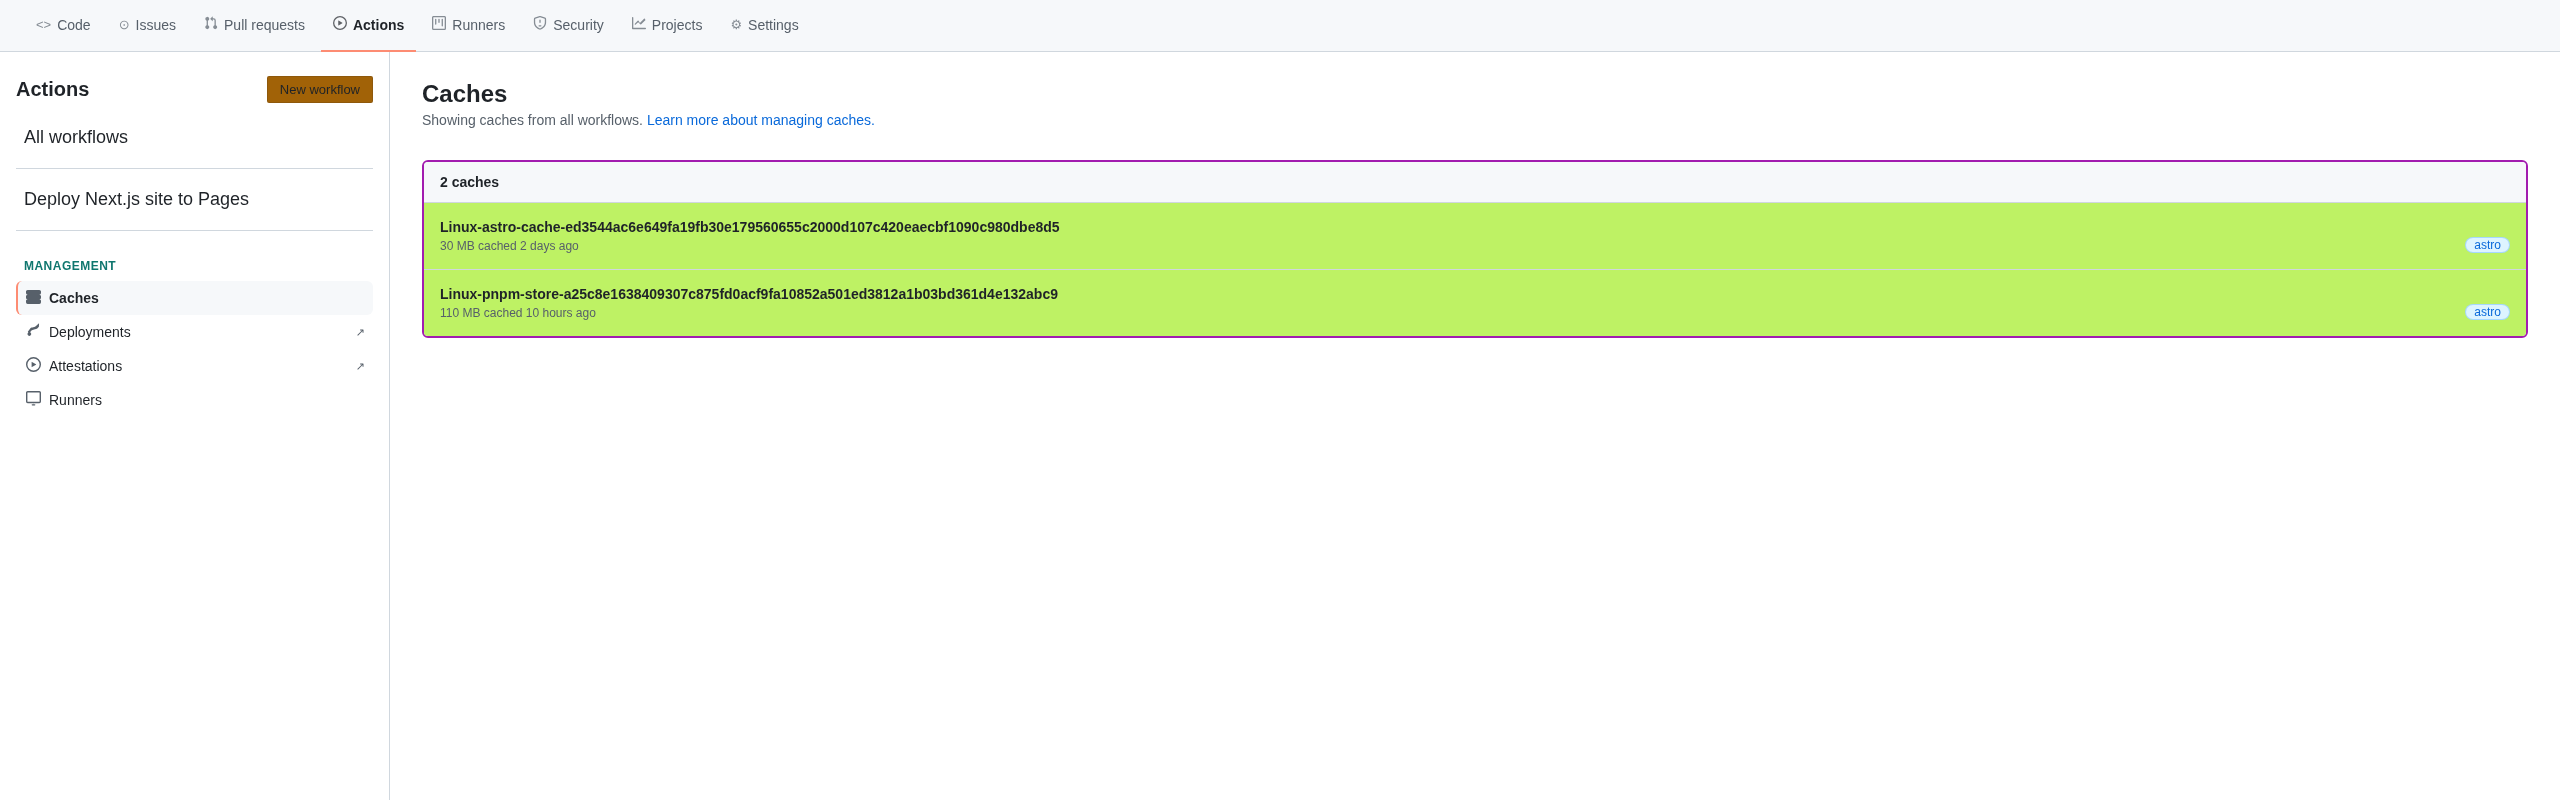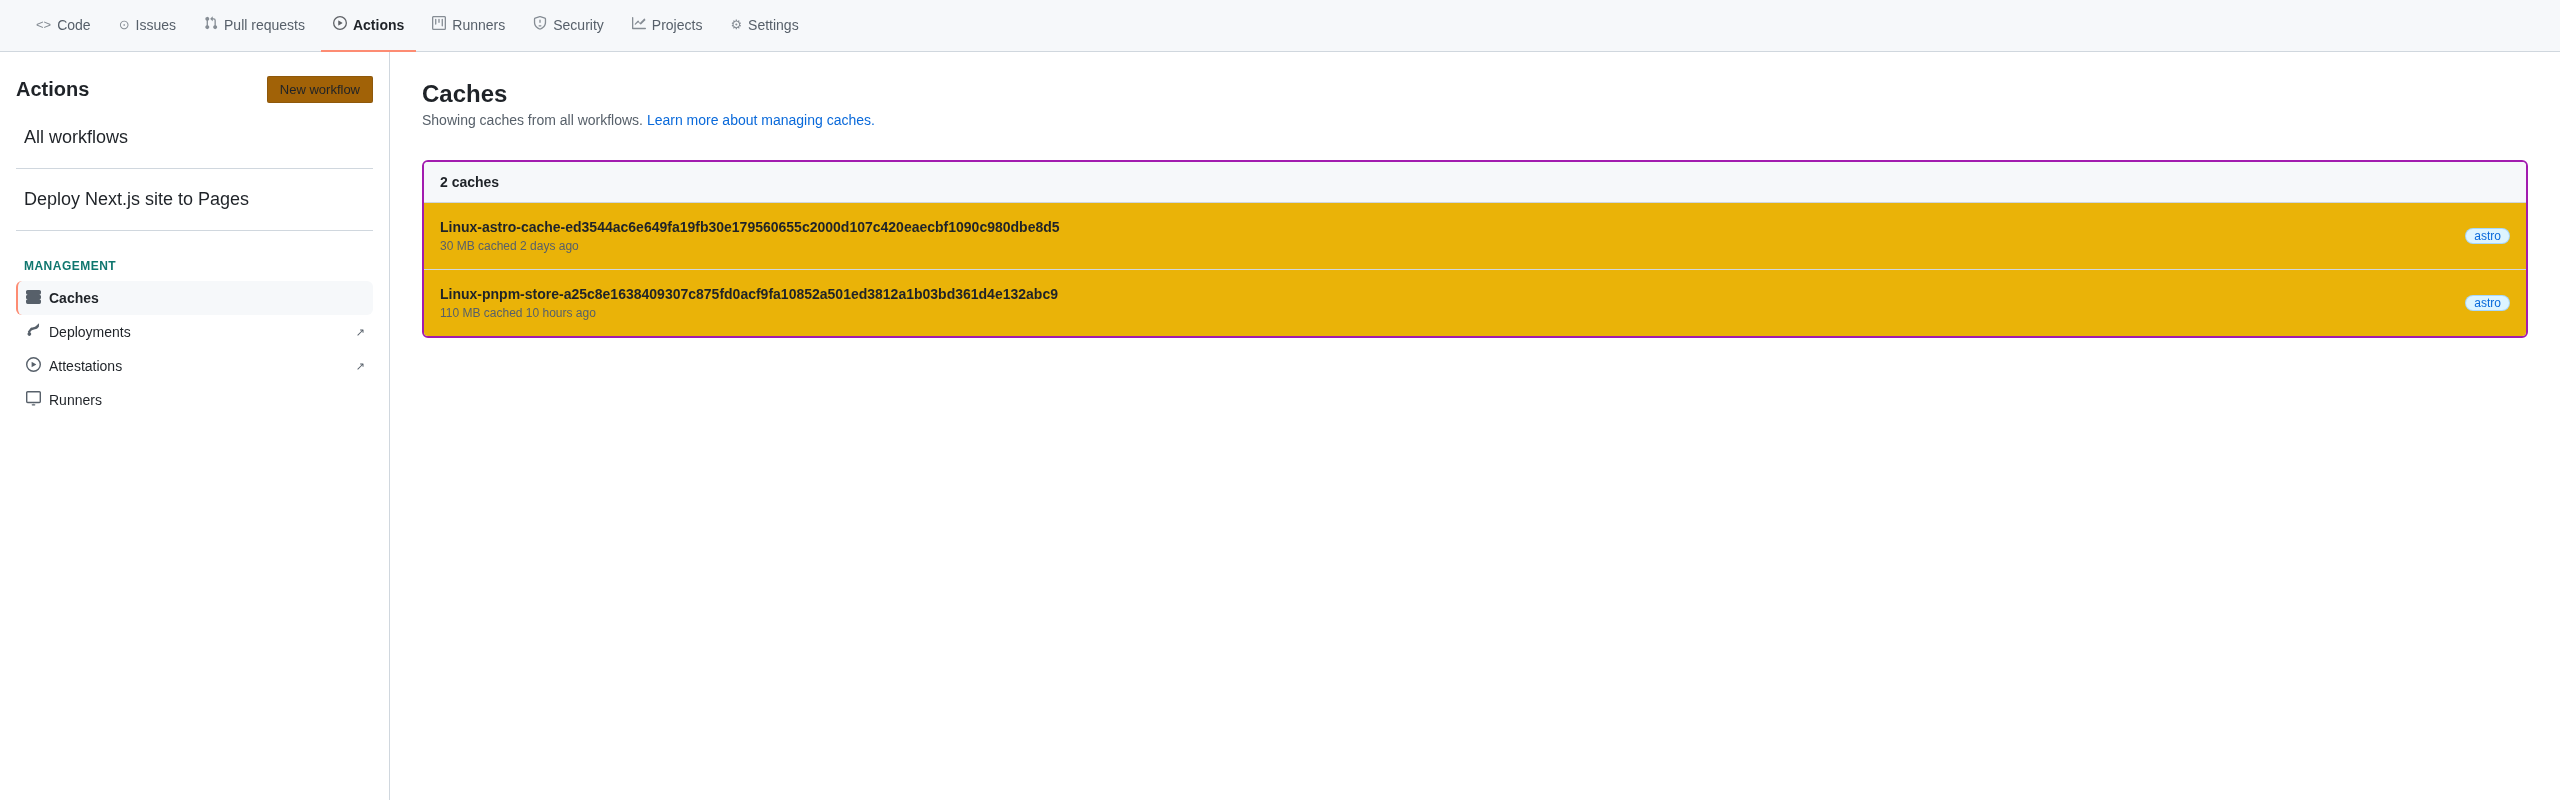--- a/index.html
+++ b/index.html
@@ -153,23 +153,23 @@
       padding: 12px 16px;
       font-size: 14px;
       font-weight: 600;
       color: #1f2328;
       border-bottom: 1px solid #d0d7de;
     }
     .cache-item {
       padding: 16px;
       border-bottom: 1px solid #d0d7de;
       display: flex;
-      align-items: center;
+      align-items: flex-end;
       justify-content: space-between;
-      background: #eab308;
+      background: #bef264;
     }
     .cache-item:last-child { border-bottom: none; }
     .cache-item-info {}
     .cache-item-name {
       font-size: 14px;
       font-weight: 600;
       color: #1f2328;
       margin-bottom: 4px;
       word-break: break-all;
     }

